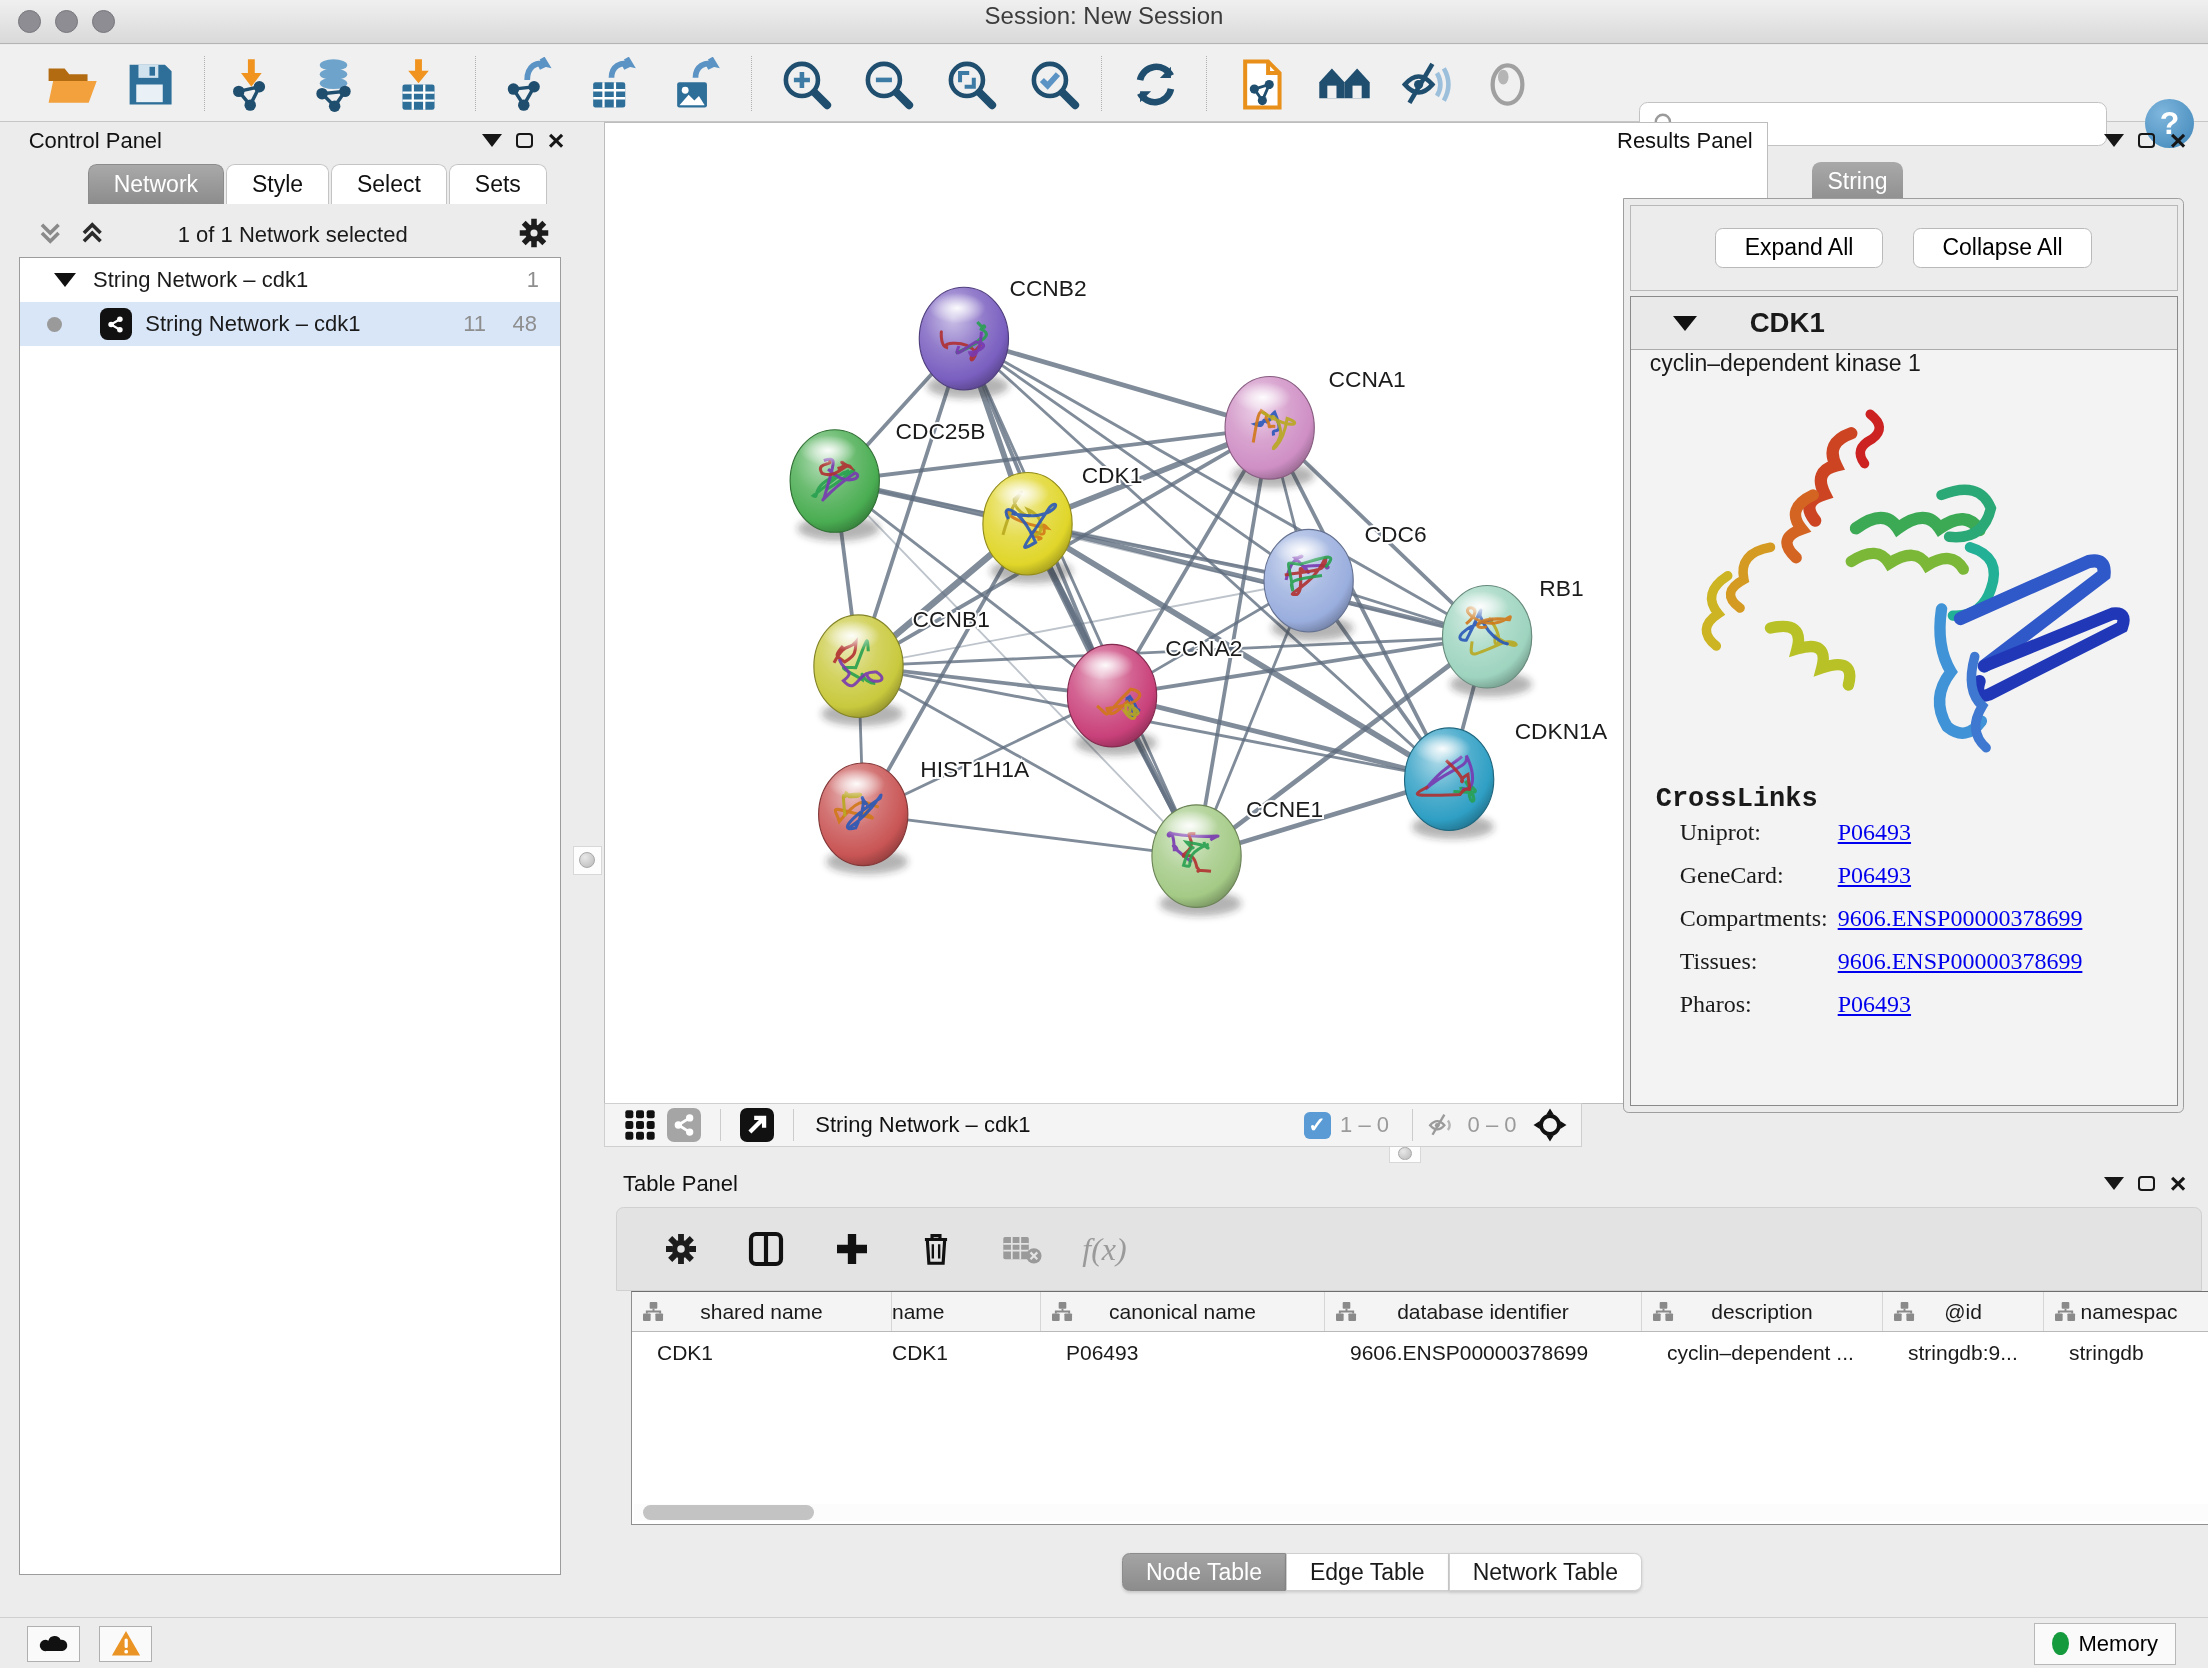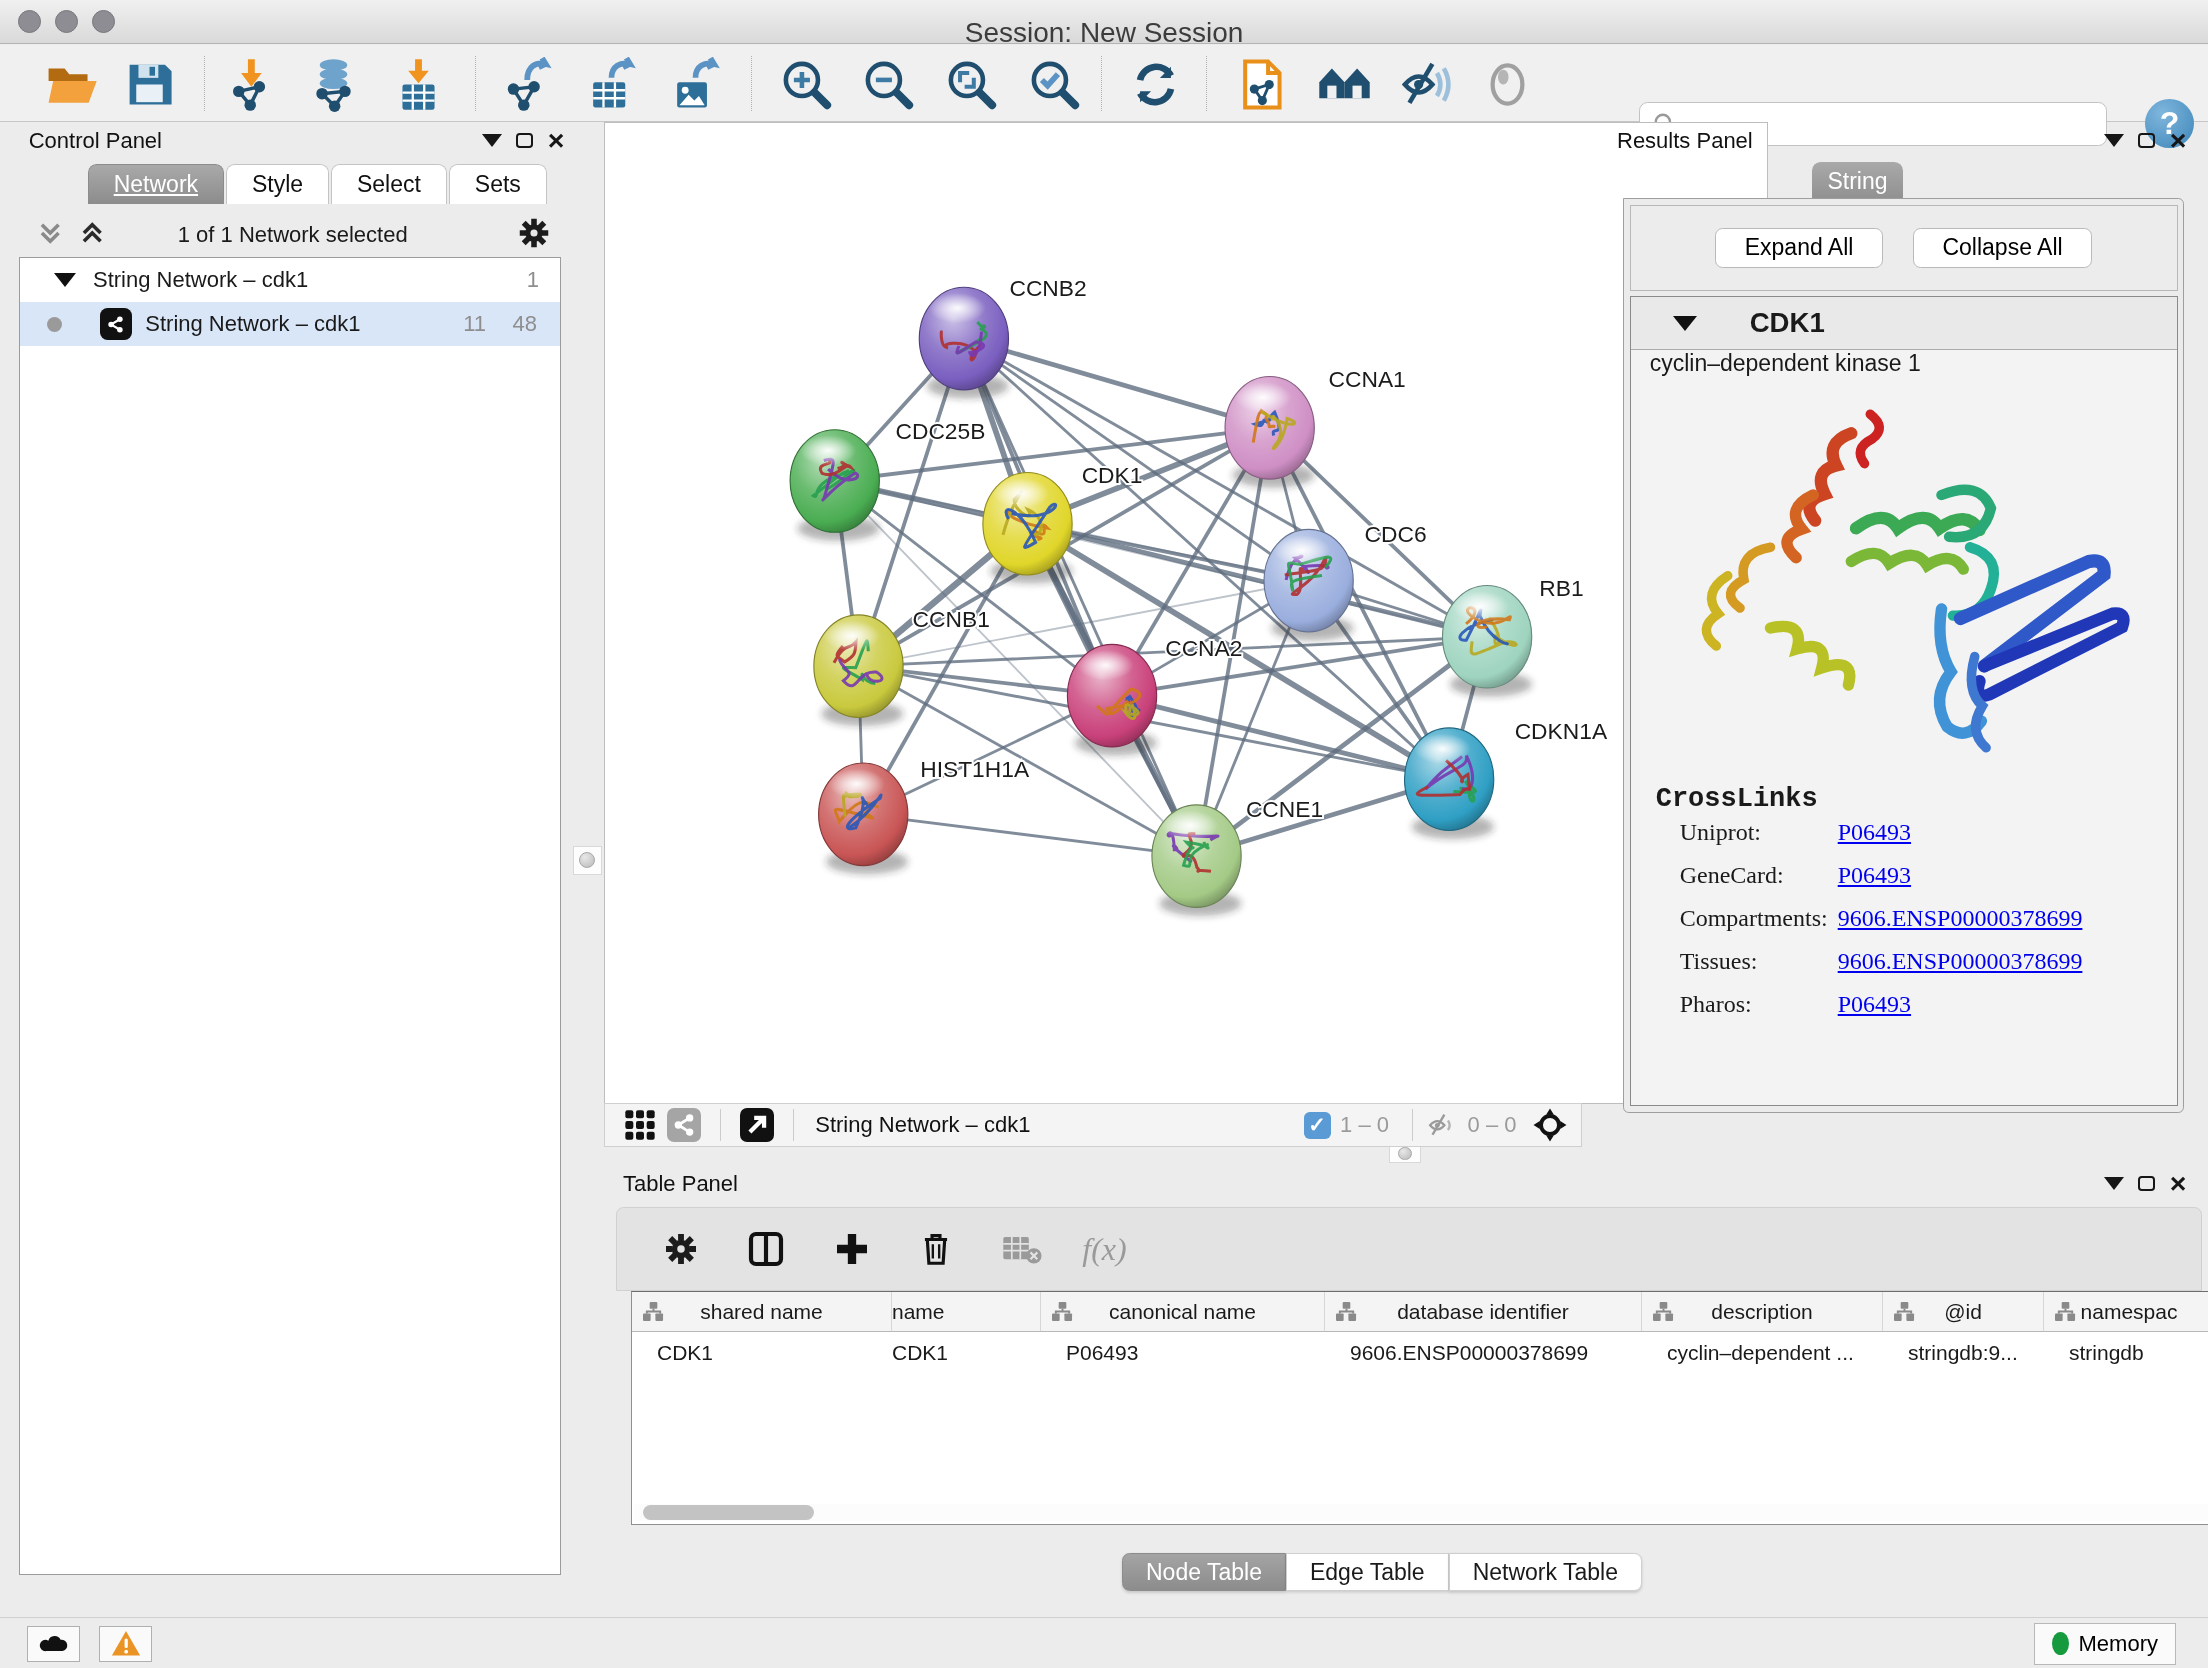--- a/index.html
+++ b/index.html
@@ -5,22 +5,22 @@
   * { margin:0; padding:0; box-sizing:border-box; }
   html,body { width:2208px; height:1668px; }
   body { font-family:"Liberation Sans", sans-serif; background:#ececec; position:relative; overflow:hidden; color:#1a1a1a; }
 
   
   .titlebar { position:absolute; left:0; top:0; width:2208px; height:44px;
     background:linear-gradient(#f0f0f0,#d9d9d9); border-bottom:1px solid #b4b4b4; }
   .traffic { position:absolute; top:9.5px; width:23px; height:23px; border-radius:50%;
     background:#8d8d93; border:1px solid #77777d; }
   .t1{left:18px;} .t2{left:55px;} .t3{left:92px;}
-  .win-title { position:absolute; top:17px; left:0; width:100%; text-align:center;
-    font-size:28px; color:#3c3c3c; }
+  .win-title { position:absolute; top:2px; left:0; width:100%; text-align:center;
+    font-size:24px; color:#3c3c3c; }
 
   
   .toolbar { position:absolute; left:0; top:45px; width:2208px; height:77px;
     background:#f0f0f0; border-bottom:1px solid #c6c6c6; }
   .tbtn { position:absolute; top:7.6px; width:63px; height:63px; border:none; background:transparent;
     display:flex; align-items:center; justify-content:center; cursor:pointer; }
   .tsep { position:absolute; top:11.4px; height:55px; width:0;
     border-left:1.9px dotted #b0b0b0; }
   .searchbox { position:absolute; left:1639px; top:57px; width:468px; height:44px;
     background:#ffffff; border:1px solid #c2c2c2; border-radius:8.6px; display:flex; align-items:center; }
@@ -35,21 +35,21 @@
   .win-ctrl { display:inline-flex; align-items:center; justify-content:center;
     width:32px; height:28.5px; cursor:pointer; }
   .ctrl-tri { width:0; height:0; border-left:10.5px solid transparent; border-right:10.5px solid transparent;
     border-top:13.3px solid #161616; }
   .ctrl-sq { width:17px; height:15px; border:2.9px solid #161616; border-radius:3.8px; }
   .ctrl-x { font-size:28.5px; font-weight:bold; color:#161616; line-height:1; }
 
   .tab { display:inline-block; height:40px; line-height:38px; padding:0 25px; font-size:23px;
     background:#ffffff; border:1px solid #c4c4c4; border-bottom:none; border-radius:8.6px 8.6px 0 0;
     margin-right:1.9px; cursor:pointer; color:#111; }
-  .tab.sel { background:linear-gradient(#a9a9a9,#8c8c8c); color:#fff; border-color:#8c8c8c;text-decoration:underline; }
+  .tab.sel { background:linear-gradient(#a9a9a9,#8c8c8c); color:#fff; border-color:#8c8c8c; }
 
   
   .control-panel { position:absolute; left:5.7px; top:124px; width:574px; height:1489px; }
   .cp-head { position:absolute; left:0; top:0; width:100%; height:34px; }
   .cp-head .panel-head-title { position:absolute; left:23px; top:3.8px; }
   .head-ctrls { position:absolute; right:7.6px; top:1.9px; display:flex; }
   .cp-tabs { position:absolute; left:82px; top:40px; }
   .cp-toolrow { position:absolute; left:0; top:88px; width:100%; height:44px; }
   .chev { position:absolute; top:5.7px; cursor:pointer; }
   .cp-selstatus { position:absolute; left:0; top:9.5px; width:100%; text-align:center; font-size:22px; }

